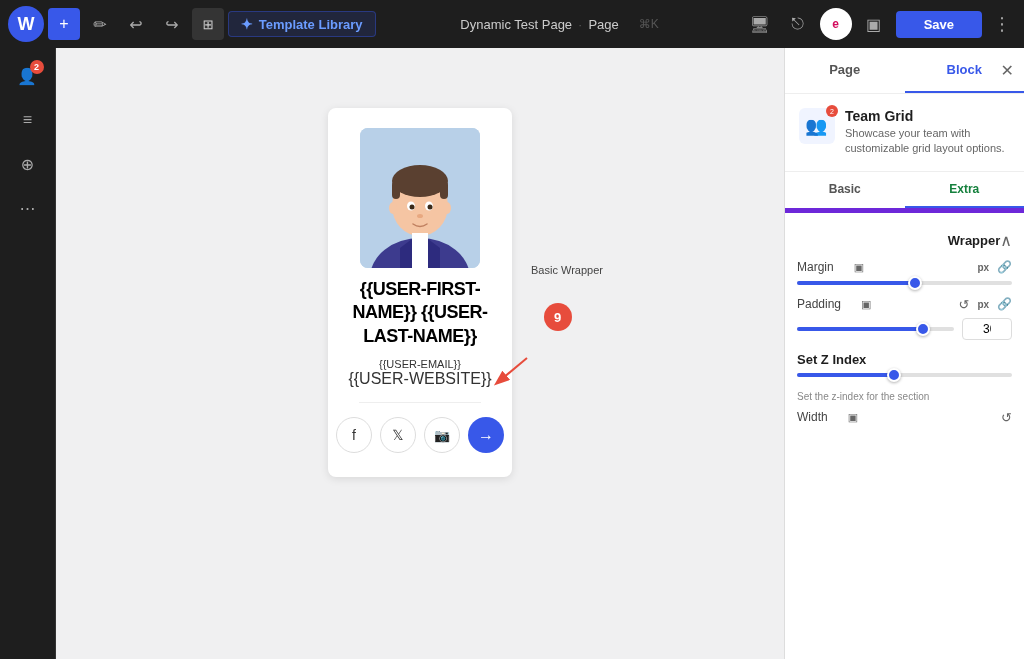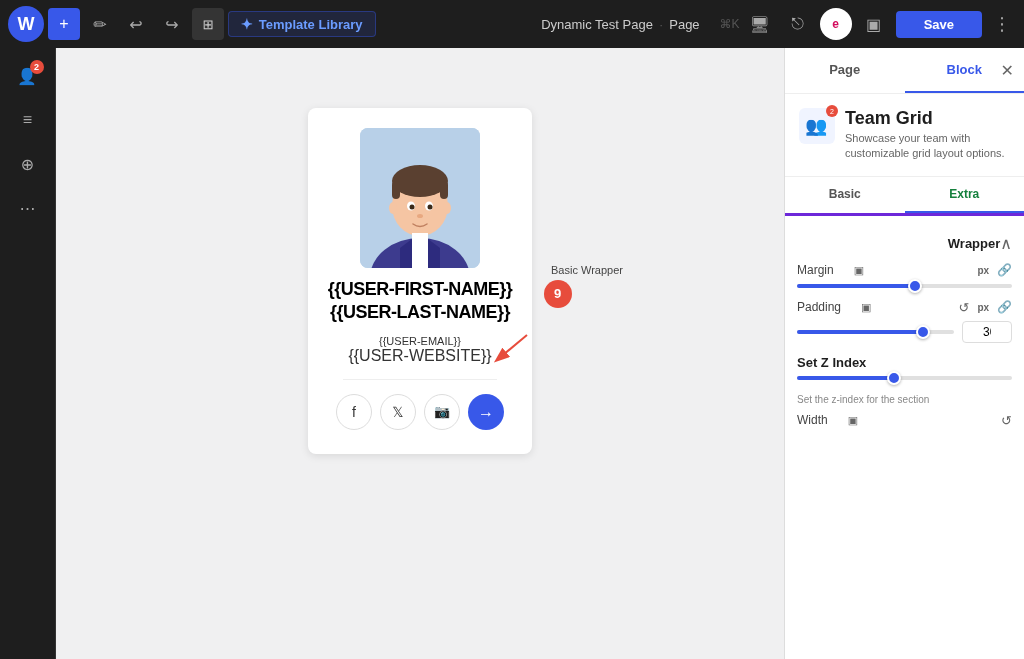--- a/index.html
+++ b/index.html
@@ -8,41 +8,41 @@
     
     .top-bar {
       display: flex; align-items: center; background: #1e1e1e; height: 48px; padding: 0 8px; gap: 4px; flex-shrink: 0;
     }
     .wp-logo { width: 36px; height: 36px; background: #3858e9; border-radius: 50%; display: flex; align-items: center; justify-content: center; color: white; font-size: 18px; font-weight: bold; flex-shrink: 0; }
     .top-bar-btn { background: #3858e9; border: none; border-radius: 4px; width: 32px; height: 32px; display: flex; align-items: center; justify-content: center; cursor: pointer; color: white; font-size: 16px; }
     .top-bar-icon-btn { background: transparent; border: none; width: 32px; height: 32px; display: flex; align-items: center; justify-content: center; cursor: pointer; color: #aaa; font-size: 16px; }
     .structure-btn { background: rgba(255,255,255,0.1); border: none; border-radius: 4px; width: 32px; height: 32px; display: flex; align-items: center; justify-content: center; cursor: pointer; color: #ccc; }
     .template-library-btn { background: rgba(56,88,233,0.15); border: 1px solid rgba(56,88,233,0.4); border-radius: 4px; padding: 4px 12px; color: #6b9cff; font-size: 13px; font-weight: 600; cursor: pointer; display: flex; align-items: center; gap: 6px; }
     .template-library-btn .tl-icon { color: #6b9cff; font-size: 14px; }
-    .page-title-area { flex: 1; display: flex; align-items: center; justify-content: flex-end; color: #ccc; font-size: 13px; }
+    .page-title-area { flex: 1; display: flex; align-items: center; justify-content: center; color: #ccc; font-size: 13px; }
     .page-title-area .separator { margin: 0 6px; color: #555; }
     .top-bar-right { display: flex; align-items: center; gap: 6px; }
     .elementor-icon-btn { background: transparent; border: none; width: 32px; height: 32px; border-radius: 50%; background: #fff; display: flex; align-items: center; justify-content: center; cursor: pointer; font-size: 13px; font-weight: bold; color: #d30c5c; }
     .responsive-btn { background: transparent; border: none; width: 32px; height: 32px; display: flex; align-items: center; justify-content: center; cursor: pointer; color: #aaa; font-size: 16px; }
     .save-btn { background: #3858e9; border: none; border-radius: 4px; padding: 6px 28px; color: white; font-size: 13px; font-weight: 600; cursor: pointer; }
     .more-btn { background: transparent; border: none; width: 28px; height: 32px; display: flex; align-items: center; justify-content: center; cursor: pointer; color: #aaa; font-size: 18px; }
 
     
     .main-layout { display: flex; flex: 1; overflow: hidden; }
 
     
     .left-sidebar { width: 56px; background: #1e1e1e; display: flex; flex-direction: column; align-items: center; padding: 8px 0; gap: 4px; flex-shrink: 0; border-right: 1px solid #333; }
     .sidebar-icon-btn { background: transparent; border: none; width: 40px; height: 40px; border-radius: 6px; display: flex; align-items: center; justify-content: center; cursor: pointer; color: #aaa; font-size: 16px; position: relative; }
     .sidebar-icon-btn .badge { position: absolute; top: 4px; right: 4px; background: #e74c3c; color: white; font-size: 9px; width: 14px; height: 14px; border-radius: 50%; display: flex; align-items: center; justify-content: center; font-weight: bold; }
 
     
     .canvas-area { flex: 1; background: #f0f0f1; display: flex; align-items: flex-start; justify-content: center; padding: 20px; overflow: auto; }
 
     
-    .card-preview { background: white; border-radius: 8px; width: 224px; padding: 20px 16px 24px; display: flex; flex-direction: column; align-items: center; gap: 10px; box-shadow: 0 2px 8px rgba(0,0,0,0.1); position: relative; margin-top: 40px; }
+    .card-preview { background: white; border-radius: 8px; width: 184px; padding: 20px 16px 24px; display: flex; flex-direction: column; align-items: center; gap: 10px; box-shadow: 0 2px 8px rgba(0,0,0,0.1); position: relative; margin-top: 40px; }
     .avatar-img { width: 120px; height: 140px; border-radius: 8px; background: #b8d0e8; overflow: hidden; display: flex; align-items: center; justify-content: center; }
     .avatar-svg { width: 100%; height: 100%; }
     .user-name { font-size: 18px; font-weight: 800; text-align: center; line-height: 1.3; letter-spacing: -0.5px; }
     .user-email { font-size: 11px; color: #333; text-align: center; }
     .user-website { font-size: 16px; color: #333; text-align: center; }
     .divider { width: 80%; height: 1px; background: #eee; margin: 4px 0; }
     .social-buttons { display: flex; gap: 8px; align-items: center; }
     .social-btn { width: 36px; height: 36px; border-radius: 50%; border: 1px solid #ddd; background: white; display: flex; align-items: center; justify-content: center; cursor: pointer; font-size: 14px; color: #333; }
     .social-btn-primary { width: 36px; height: 36px; border-radius: 50%; background: #3858e9; border: none; display: flex; align-items: center; justify-content: center; cursor: pointer; color: white; font-size: 16px; }
 
@@ -54,25 +54,25 @@
     .right-panel { width: 240px; background: white; border-left: 1px solid #ddd; display: flex; flex-direction: column; flex-shrink: 0; }
     .panel-header { display: flex; align-items: center; border-bottom: 1px solid #eee; padding: 0; position: relative; }
     .panel-tab { flex: 1; text-align: center; padding: 14px 0; font-size: 13px; font-weight: 600; color: #555; cursor: pointer; border-bottom: 2px solid transparent; }
     .panel-tab.active { color: #3858e9; border-bottom: 2px solid #3858e9; }
     .panel-close { position: absolute; right: 10px; background: transparent; border: none; cursor: pointer; color: #666; font-size: 16px; }
 
     
     .block-info { display: flex; align-items: flex-start; gap: 10px; padding: 14px; border-bottom: 1px solid #eee; }
     .block-icon { width: 36px; height: 36px; border-radius: 6px; background: #f0f4ff; display: flex; align-items: center; justify-content: center; flex-shrink: 0; color: #3858e9; font-size: 18px; position: relative; }
     .block-icon .badge2 { position: absolute; top: -3px; right: -3px; background: #e74c3c; color: white; font-size: 7px; width: 12px; height: 12px; border-radius: 50%; display: flex; align-items: center; justify-content: center; }
-    .block-name { font-size: 18px; font-weight: 700; color: #1e1e1e; }
+    .block-name { font-size: 14px; font-weight: 700; color: #1e1e1e; }
     .block-desc { font-size: 11px; color: #666; line-height: 1.4; margin-top: 2px; }
 
     
-    .sub-tabs { display: flex; border-bottom: 3px solid #6d28d9; }
+    .sub-tabs { display: flex; border-bottom: 5px solid #6d28d9; }
     .sub-tab { flex: 1; text-align: center; padding: 10px 0; font-size: 12px; font-weight: 600; color: #555; cursor: pointer; border-bottom: 2px solid transparent; }
     .sub-tab.active { color: #15803d; border-bottom: 2px solid #3858e9; }
 
     
     .panel-content { flex: 1; overflow-y: auto; padding: 12px; }
     .section-header { display: flex; align-items: center; justify-content: flex-end; margin-bottom: 10px; margin-top: 6px; }
     .section-title { font-size: 13px; font-weight: 700; color: #1e1e1e; }
     .section-collapse { background: transparent; border: none; cursor: pointer; color: #666; font-size: 16px; }
 
     .field-row { display: flex; align-items: center; justify-content: space-between; margin-bottom: 6px; }

